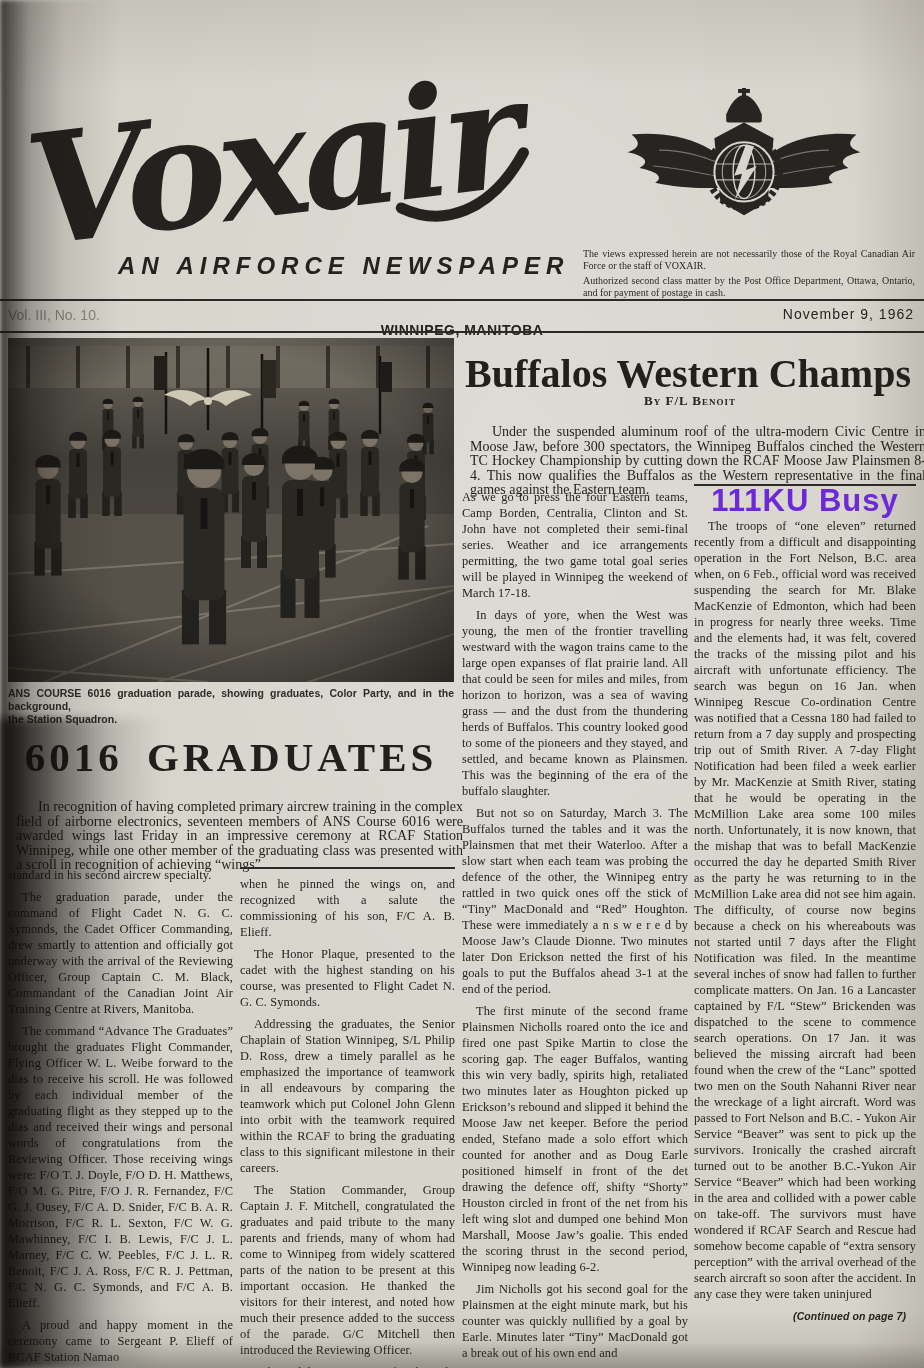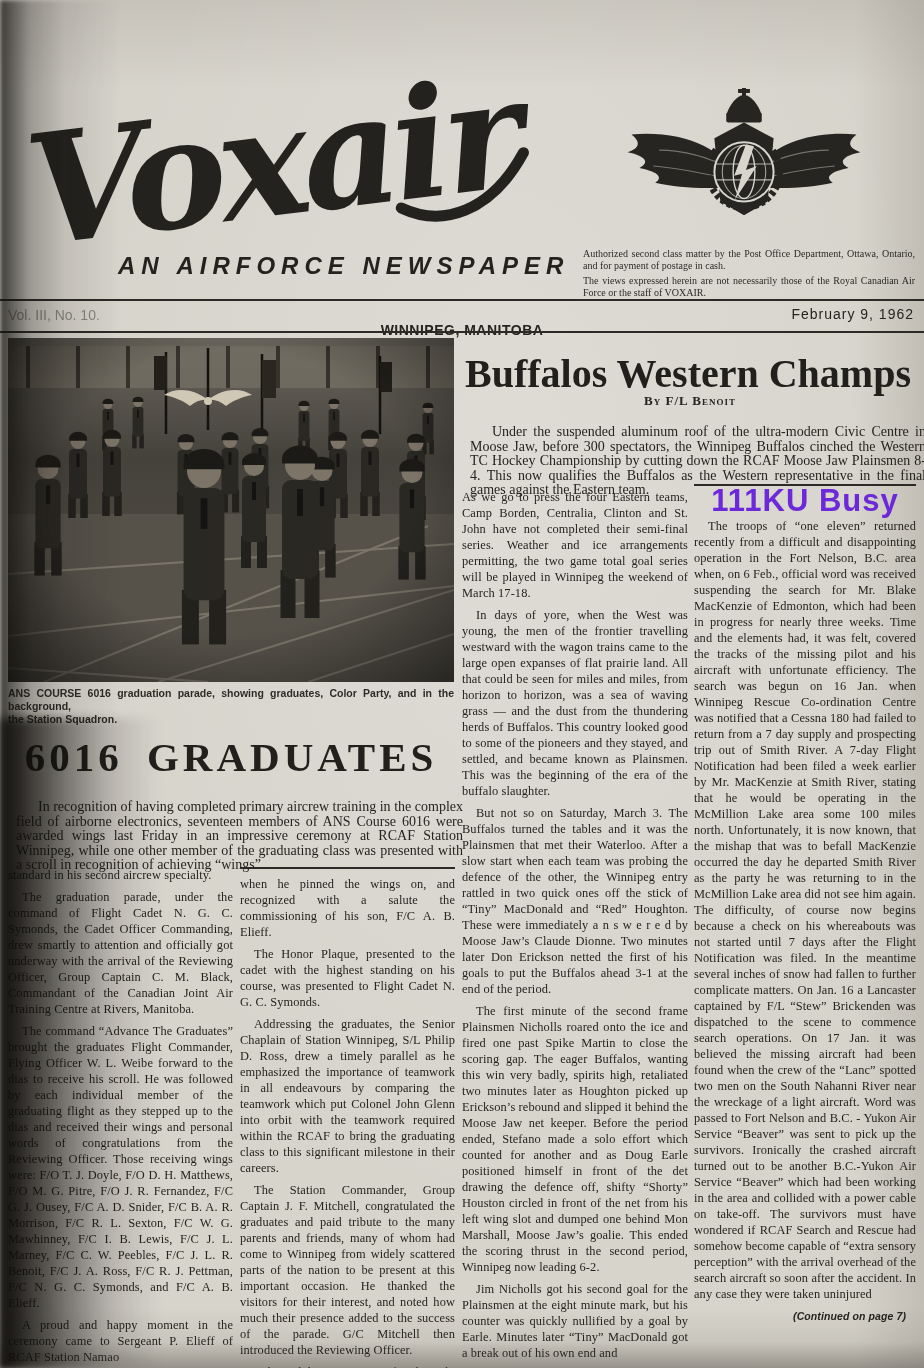--- a/index.html
+++ b/index.html
@@ -108,29 +108,29 @@
 
     <circle cx="150" cy="84" r="36" fill="none" stroke="#262521" stroke-width="7" stroke-dasharray="4 3"></circle>
     <circle cx="150" cy="84" r="30" fill="#262521" stroke="#d8d5cd" stroke-width="2"></circle>
     <ellipse cx="150" cy="84" rx="11" ry="27" fill="none" stroke="#d8d5cd" stroke-width="1.4"></ellipse>
     <ellipse cx="150" cy="84" rx="22" ry="27" fill="none" stroke="#d8d5cd" stroke-width="1.1" opacity=".7"></ellipse>
     <path d="M122,76 H178 M122,92 H178" stroke="#d8d5cd" stroke-width="1.2" opacity=".8"></path>
     <polygon points="152,56 140,88 148,86 141,112 163,78 152,82 160,58" fill="#d8d5cd"></polygon>
   </svg>
 
   <div class="auth">
+    <p>The views expressed herein are not necessarily those of the Royal Canadian Air Force or the staff of VOXAIR.</p>
     <p>Authorized second class matter by the Post Office Department, Ottawa, Ontario, and for payment of postage in cash.</p>
-    <p>The views expressed herein are not necessarily those of the Royal Canadian Air Force or the staff of VOXAIR.</p>
   </div>
 
   <div class="rule rule-top"></div>
   <div class="dateline">
     <span class="vol">Vol. III, No. 10.</span>
     <span class="loc">WINNIPEG, MANITOBA</span>
-    <span class="date">February 9, 1962</span>
+    <span class="date">November 9, 1962</span>
   </div>
   <div class="rule rule-mid"></div>
 
   <div class="photo">
     <svg viewBox="0 0 446 344" preserveAspectRatio="none">
       <defs>
         <linearGradient id="wallg" x1="0" y1="0" x2="0" y2="1">
           <stop offset="0" stop-color="#6b675e"></stop>
             <stop offset=".35" stop-color="#45423c"></stop>
           <stop offset=".55" stop-color="#4b4740"></stop>

